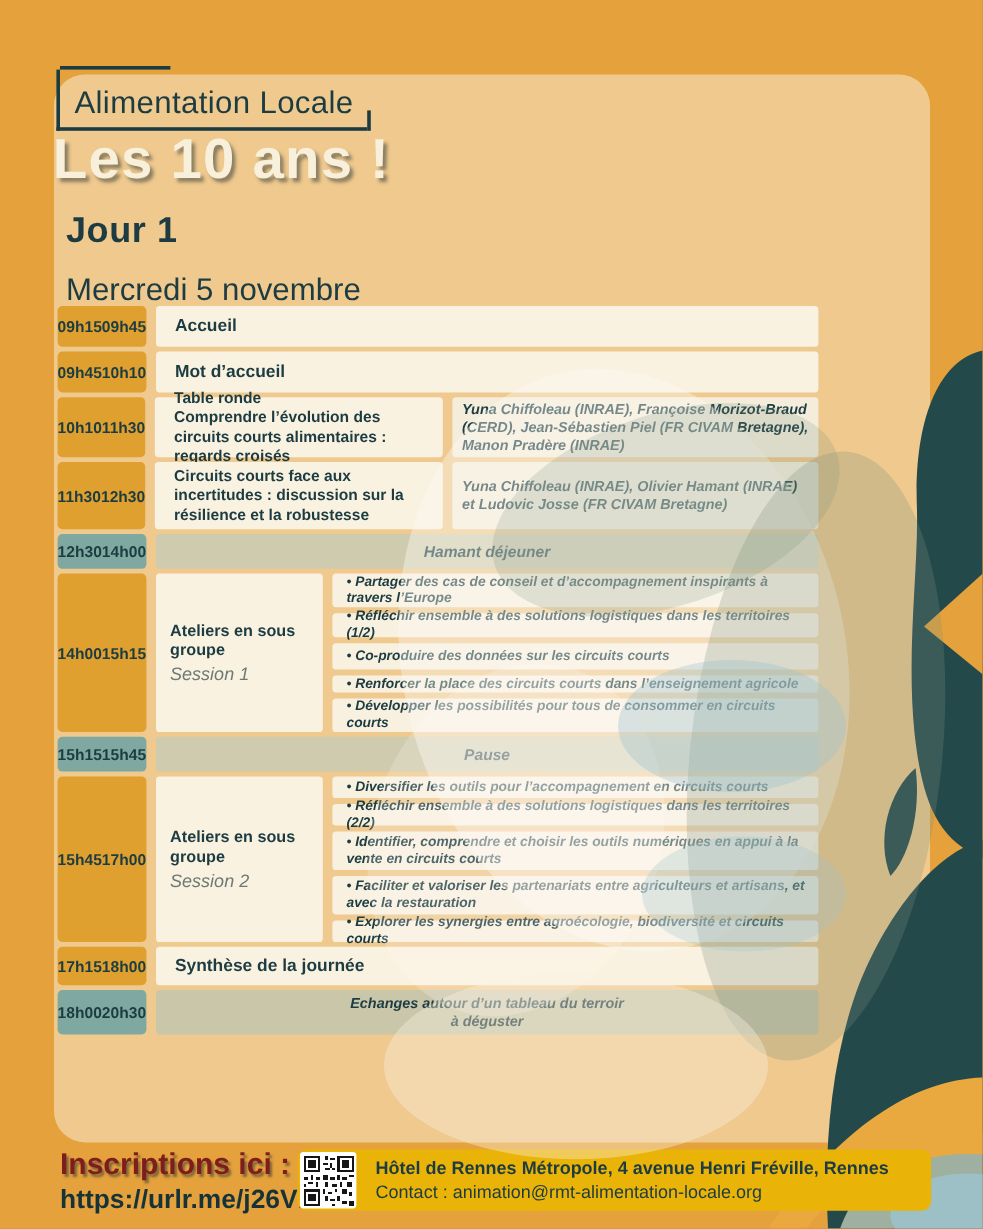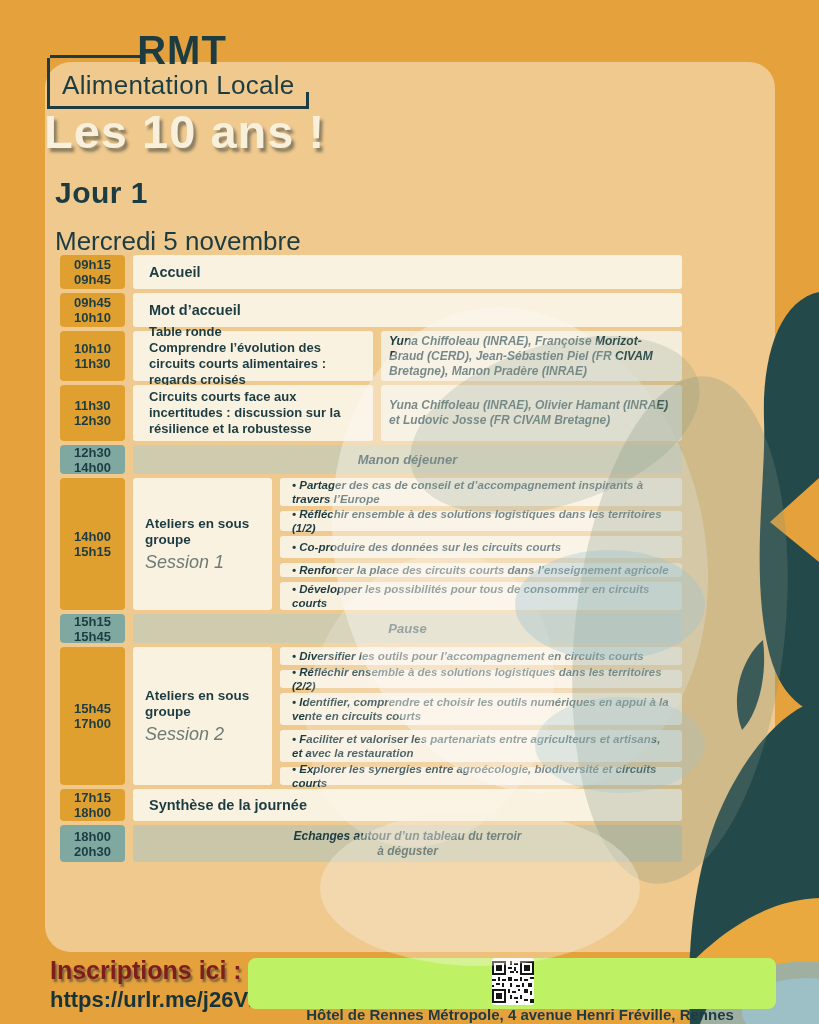--- a/index.html
+++ b/index.html
@@ -48,44 +48,44 @@
     position:absolute;left:55px;top:226px;z-index:3;
     font-size:26px;font-weight:500;
   }
   
   .schedule{
     position:absolute;left:48px;top:255px;width:634px;z-index:4;
     display:flex;flex-direction:column;gap:4px;
   }
   .row{display:flex;gap:8px;}
   .time{
-    flex:0 0 65px;border-radius:4px;display:flex;flex-direction:column;
+    flex:0 0 65px;border-radius:4px;display:flex;flex-direction:row;
     align-items:center;justify-content:center;
-    font-size:13px;font-weight:700;line-height:15px;margin-left:12px;
+    font-size:13px;font-weight:700;line-height:15px;
   }
   .time.orange{background:#DFA02F;}
   .time.teal{background:#7FA9A0;}
   .cell{border-radius:3px;background:#FAF2E1;}
   .cell.main{flex:1;display:flex;align-items:center;padding:0 16px;}
   .cell-title{font-size:14.5px;font-weight:700;}
   .cell.tr-title{flex:0 0 208px;display:flex;flex-direction:column;justify-content:center;padding:5px 16px;}
   .tr-line{font-size:13px;font-weight:700;line-height:16px;}
   .cell.speakers{
     flex:1;display:flex;align-items:center;padding:4px 8px;background:#F5EDDB;
     font-size:12px;font-style:italic;font-weight:600;line-height:15px;
   }
   .cell.pause{
     flex:1;display:flex;align-items:center;justify-content:center;background:#CFCBAE;
     font-size:13px;font-style:italic;font-weight:700;
   }
   .cell.session{
     flex:0 0 115px;display:flex;flex-direction:column;justify-content:center;padding:5px 12px;
   }
   .session-title{font-size:13.5px;font-weight:700;line-height:16px;}
-  .session-sub{font-size:18px;font-style:italic;color:#6E7A74;margin-top:4px;}
+  .session-sub{font-size:15px;font-style:italic;color:#6E7A74;margin-top:4px;}
   .bullets{flex:1;display:flex;flex-direction:column;gap:5px;}
   .bullet{
     background:#F9F1E0;border-radius:3px;display:flex;align-items:center;
     padding:0 10px 0 12px;font-size:11.5px;font-style:italic;font-weight:600;line-height:14px;
   }
   .bullet span::before{content:"• ";}
   .cell.evening{
     flex:1;display:flex;flex-direction:column;align-items:center;justify-content:center;
     background:#C9C6A9;font-size:12px;font-style:italic;font-weight:700;line-height:15px;
   }
@@ -94,21 +94,21 @@
     position:absolute;left:50px;top:956px;z-index:4;
     font-size:25px;font-weight:800;color:#7f1d1d;
     text-shadow:2px 3px 2px rgba(40,52,52,.55);
   }
   .foot-url{
     position:absolute;left:50px;top:987px;z-index:4;
     font-size:22px;font-weight:800;color:#16333A;text-decoration:none;
   }
   .foot-box{
     position:absolute;left:248px;top:958px;width:528px;height:51px;z-index:4;
-    background:#bef264;border-radius:8px;display:flex;align-items:center;flex-direction:column;
+    background:#eab308;border-radius:8px;display:flex;align-items:center;
   }
   .qr{
     flex:0 0 47px;height:47px;margin-left:2px;background:#ffffff;border-radius:3px;
     display:flex;align-items:center;justify-content:center;
   }
   .foot-text{margin-left:16px;display:flex;flex-direction:column;justify-content:center;}
   .foot-addr{font-size:15px;font-weight:700;line-height:20px;}
   .foot-contact{font-size:15px;font-weight:400;line-height:20px;}
 </style>
 </head>
@@ -121,21 +121,20 @@
   <svg class="decor under" viewBox="0 0 819 1024">
     <path fill="#24494B" d="M819,292 C782,300 762,350 764,420 C766,470 755,540 762,610 C768,665 780,700 819,715 Z"></path>
     <path fill="#E5A23C" d="M819,478 L770,522 L819,562 Z"></path>
     <path fill="#24494B" d="M819,700 C780,710 740,760 716,820 C694,878 686,950 690,1024 L819,1024 Z"></path>
     <path fill="#24494B" d="M763,640 C740,660 730,700 742,730 C756,716 768,680 763,640 Z"></path>
     <path fill="#9FB0A0" d="M700,1024 C720,970 770,940 819,944 L819,1024 Z"></path>
     <path fill="#E9A93F" d="M640,1024 C700,940 760,900 819,898 L819,962 C760,958 700,985 672,1024 Z"></path>
     <ellipse cx="806" cy="1012" rx="64" ry="34" fill="#9CC0C6"></ellipse>
   </svg>
 
-  <div class="hdr-rmt">RMT</div>
   <div class="logo-frame"></div>
   <div class="hdr-alim">Alimentation Locale</div>
   <div class="hdr-banner">Les 10 ans !</div>
   <div class="hdr-day">Jour 1</div>
   <div class="hdr-date">Mercredi 5 novembre</div>
 
   <div class="schedule">
 
     <div class="row" style="height:34px">
       <div class="time orange">
@@ -183,21 +182,21 @@
         <span>Yuna Chiffoleau (INRAE), Olivier Hamant (INRAE) et Ludovic Josse (FR CIVAM Bretagne)</span>
       </div>
     </div>
 
     <div class="row" style="height:29px">
       <div class="time teal">
         <span>12h30</span>
         <span>14h00</span>
       </div>
       <div class="cell pause">
-        <span>Manon déjeuner</span>
+        <span>Hamant déjeuner</span>
       </div>
     </div>
 
     <div class="row" style="height:132px">
       <div class="time orange">
         <span>14h00</span>
         <span>15h15</span>
       </div>
       <div class="cell session">
         <span class="session-title">Ateliers en sous groupe</span>

